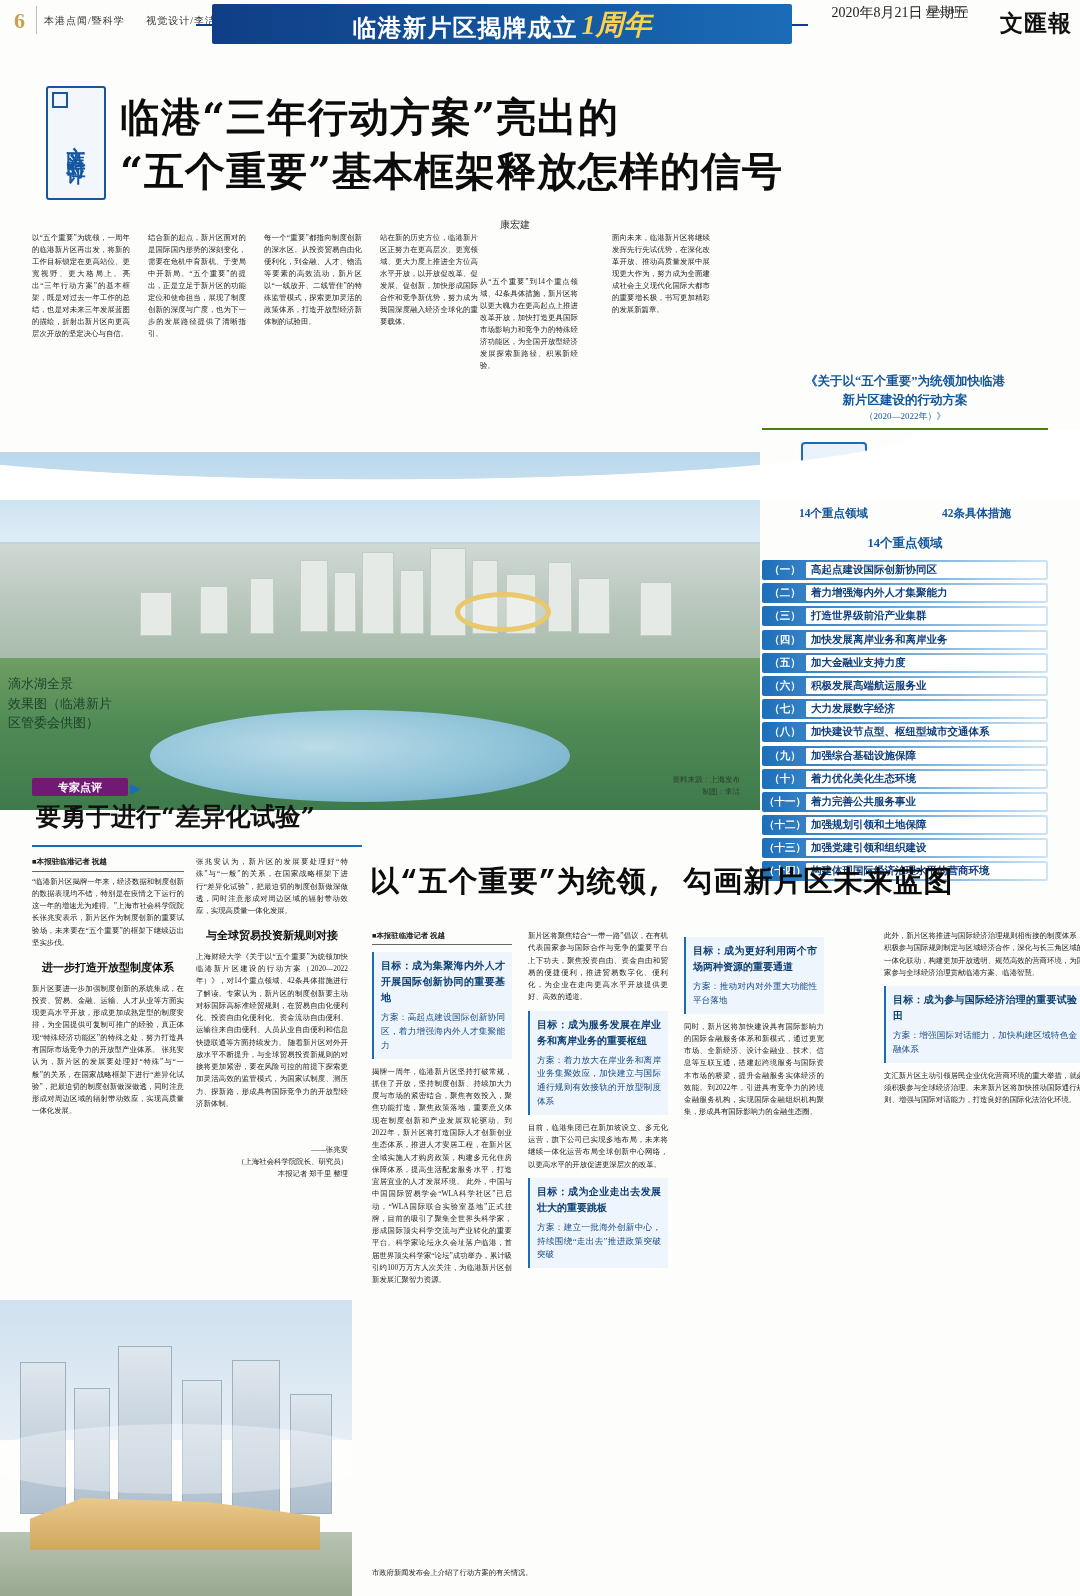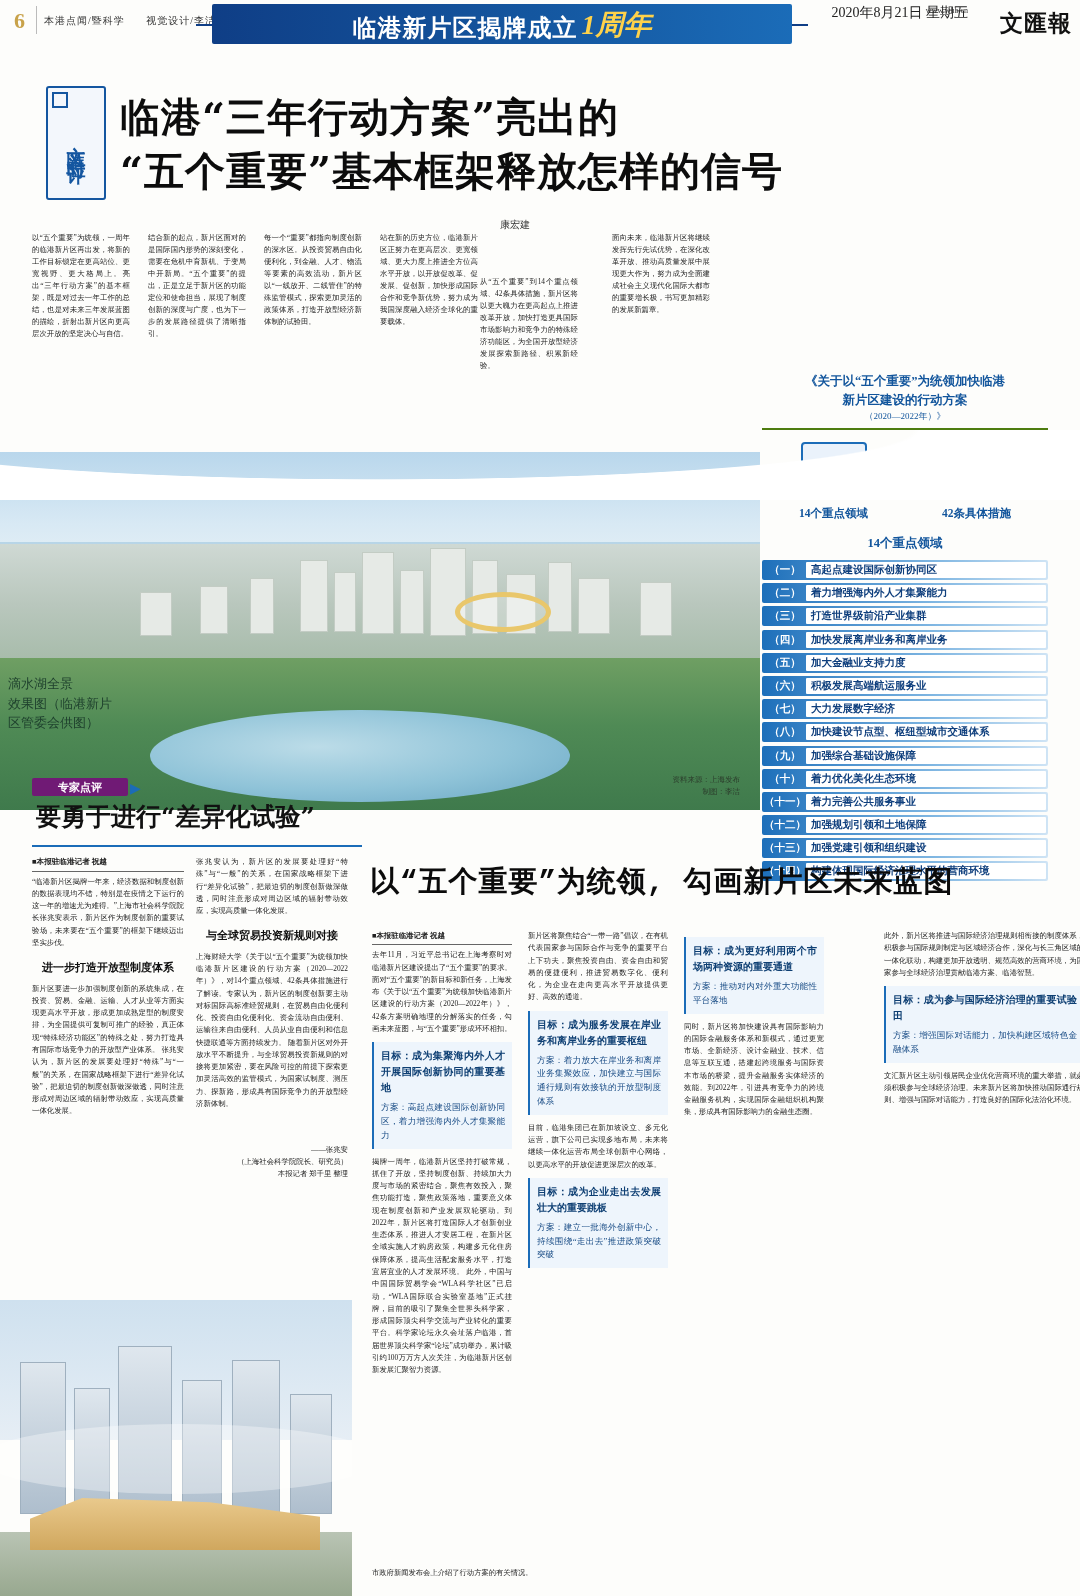--- a/index.html
+++ b/index.html
@@ -352,21 +352,20 @@
     <span>随着新片区对外开放水平不断提升，与全球贸易投资新规则的对接将更加紧密，要在风险可控的前提下探索更加灵活高效的监管模式，为国家试制度、测压力、探新路，形成具有国际竞争力的开放型经济新体制。</span>
     <div class="sign" style="white-space:pre-line;margin-top:34px;">——张兆安
 （上海社会科学院院长、研究员）
 本报记者 郑千里 整理</div>
   </div>
 
   <div class="blue-head">以“五个重要”为统领, 勾画新片区未来蓝图</div>
 
   <div class="bcol" style="left:372px;top:930px;width:140px;">
     <span class="lead">■本报驻临港记者 祝越</span>
-    <span>去年11月，习近平总书记在上海考察时对临港新片区建设提出了“五个重要”的要求。面对“五个重要”的新目标和新任务，上海发布《关于以“五个重要”为统领加快临港新片区建设的行动方案（2020—2022年）》，42条方案明确地理的分解落实的任务，勾画未来蓝图，与“五个重要”形成环环相扣。</span>
     <div class="goalbox">
       <b>目标：成为集聚海内外人才开展国际创新协同的重要基地</b>
       <span class="plan-lbl">方案：高起点建设国际创新协同区，着力增强海内外人才集聚能力</span>
     </div>
     <span>揭牌一周年，临港新片区坚持打破常规，抓住了开放，坚持制度创新、持续加大力度与市场的紧密结合，聚焦有效投入，聚焦功能打造，聚焦政策落地，重要意义体现在制度创新和产业发展双轮驱动。到2022年，新片区将打造国际人才创新创业生态体系，推进人才安居工程，在新片区全域实施人才购房政策，构建多元化住房保障体系，提高生活配套服务水平，打造宜居宜业的人才发展环境。</span>
     <span>此外，中国与中国国际贸易学会“WLA科学社区”已启动，“WLA国际联合实验室基地”正式挂牌，目前的吸引了聚集全世界头科学家，形成国际顶尖科学交流与产业转化的重要平台。科学家论坛永久会址落户临港，首届世界顶尖科学家“论坛”成功举办，累计吸引约100万万方人次关注，为临港新片区创新发展汇聚智力资源。</span>
   </div>
 
   <div class="bcol" style="left:528px;top:930px;width:140px;">
     <span>新片区将聚焦结合“一带一路”倡议，在有机代表国家参与国际合作与竞争的重要平台上下功夫，聚焦投资自由、资金自由和贸易的便捷便利，推进贸易数字化、便利化，为企业在走向更高水平开放提供更好、高效的通道。</span>

